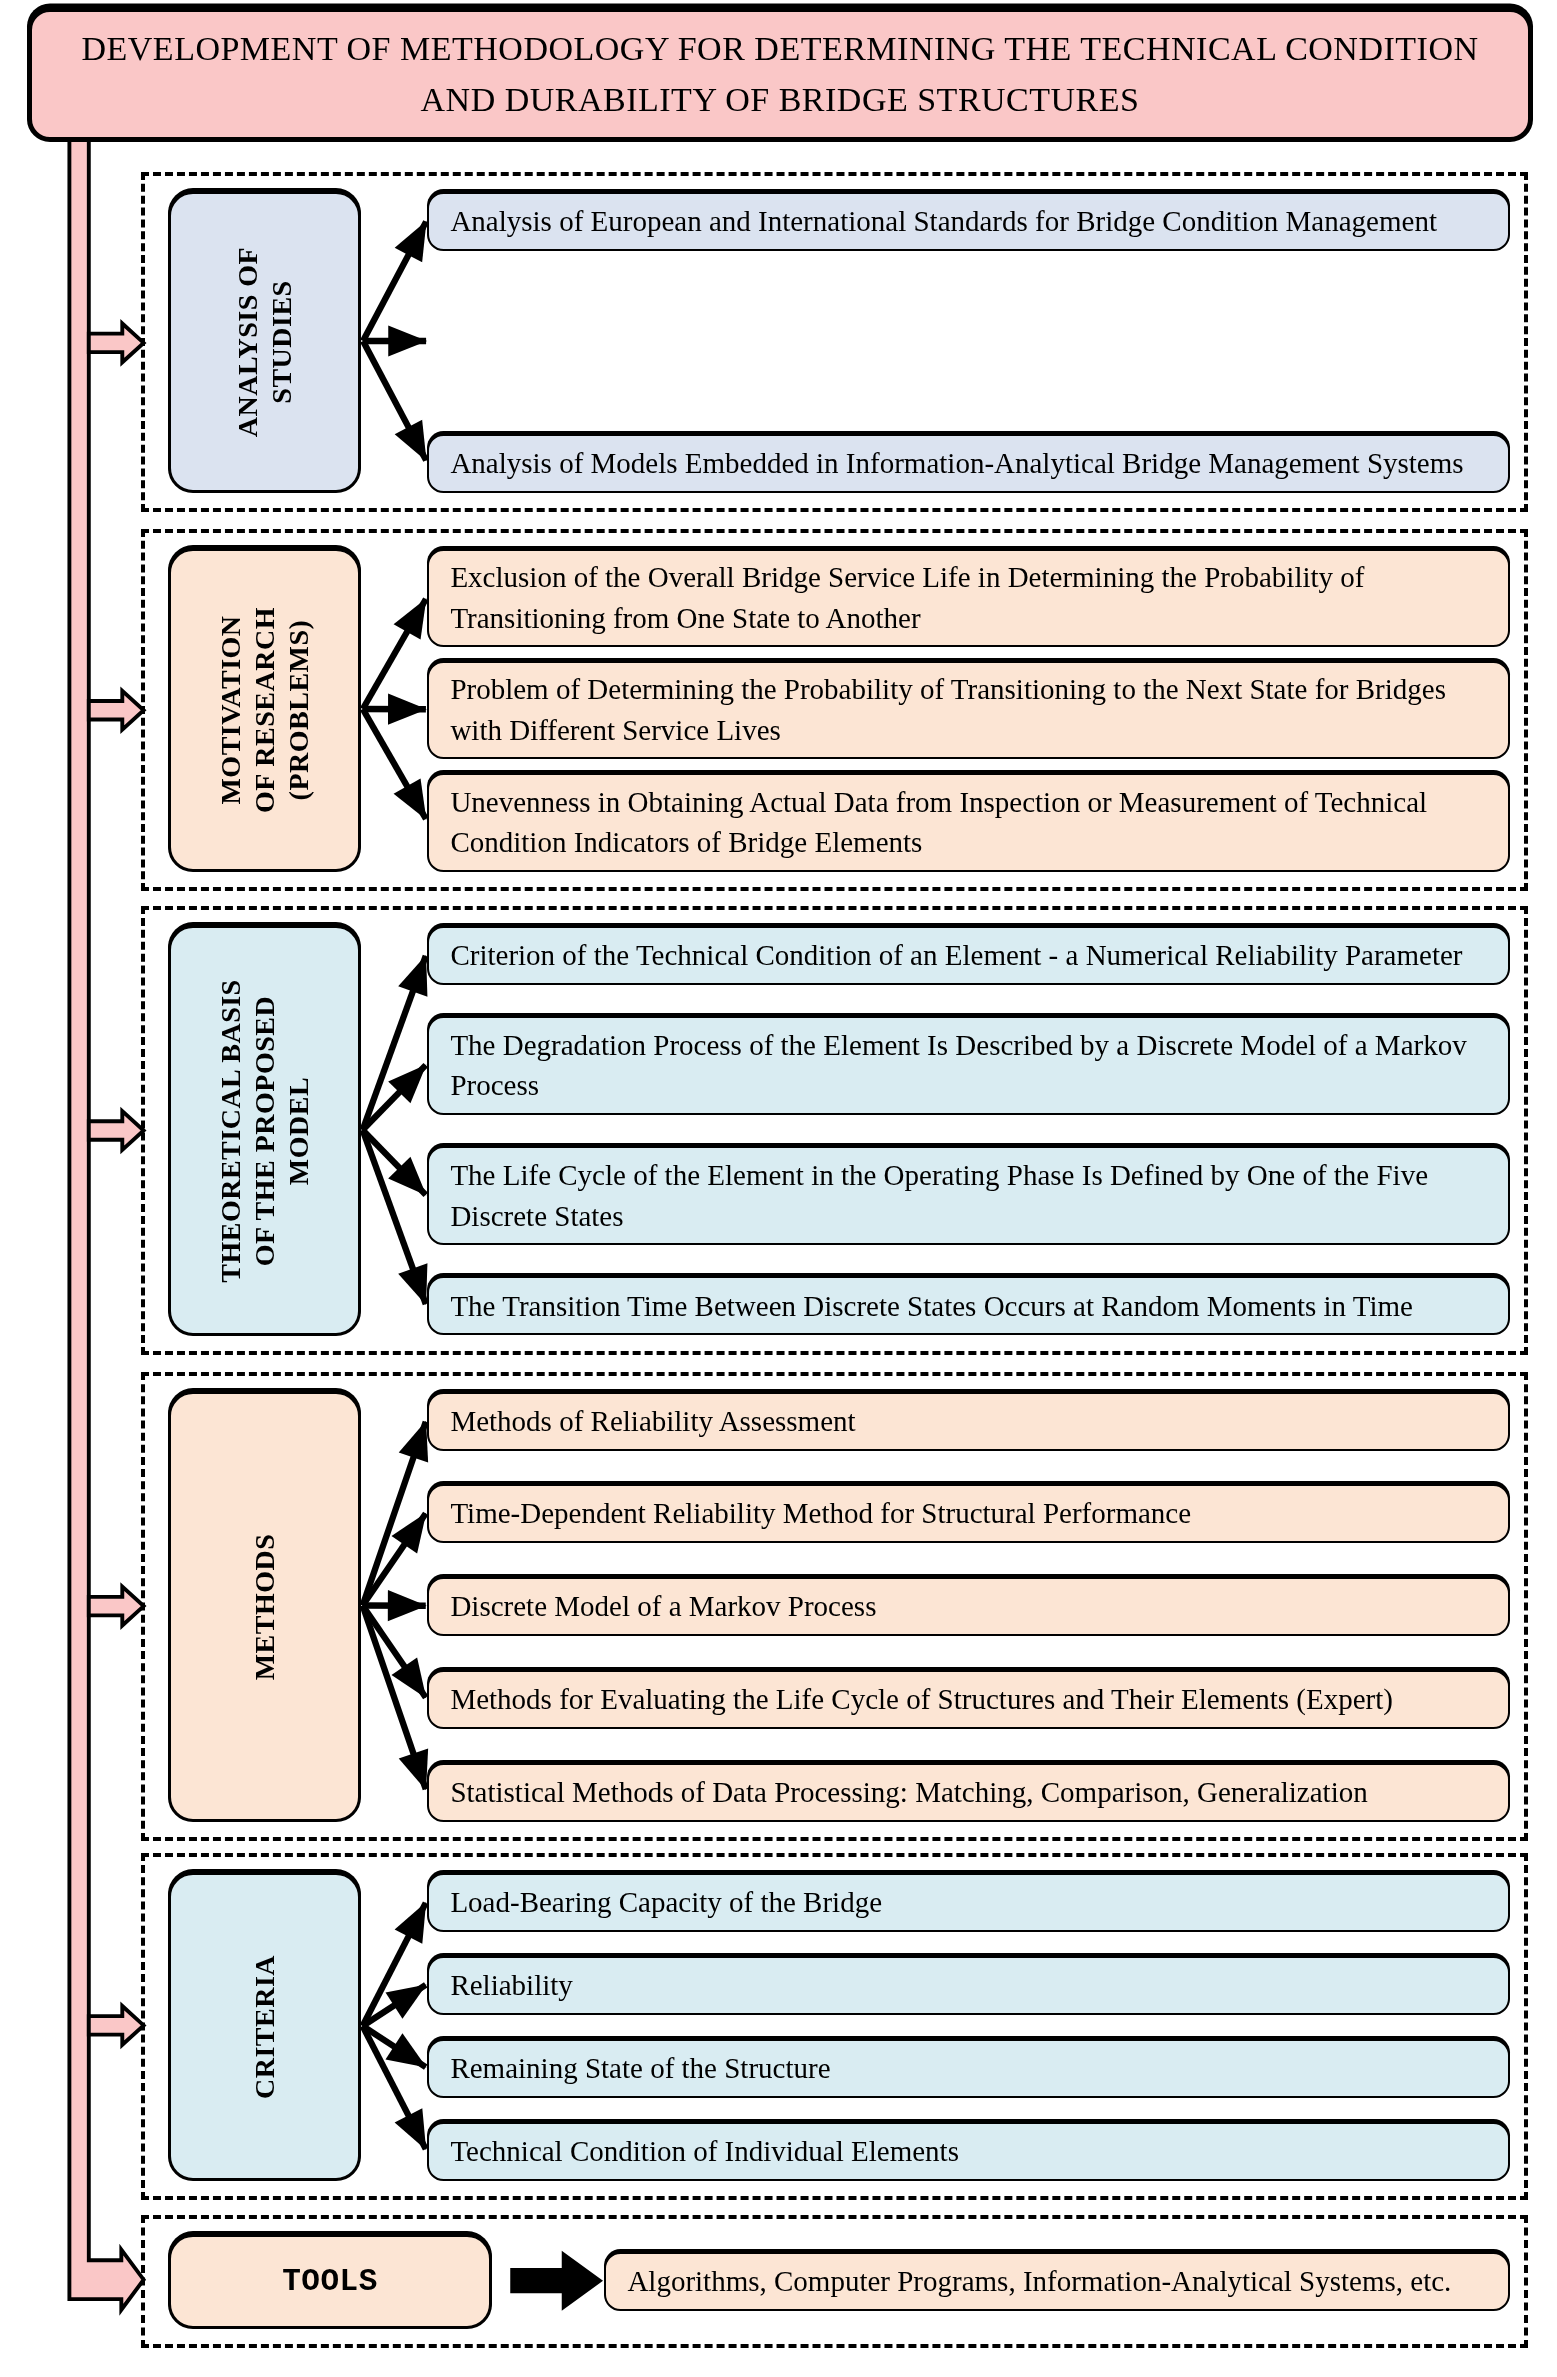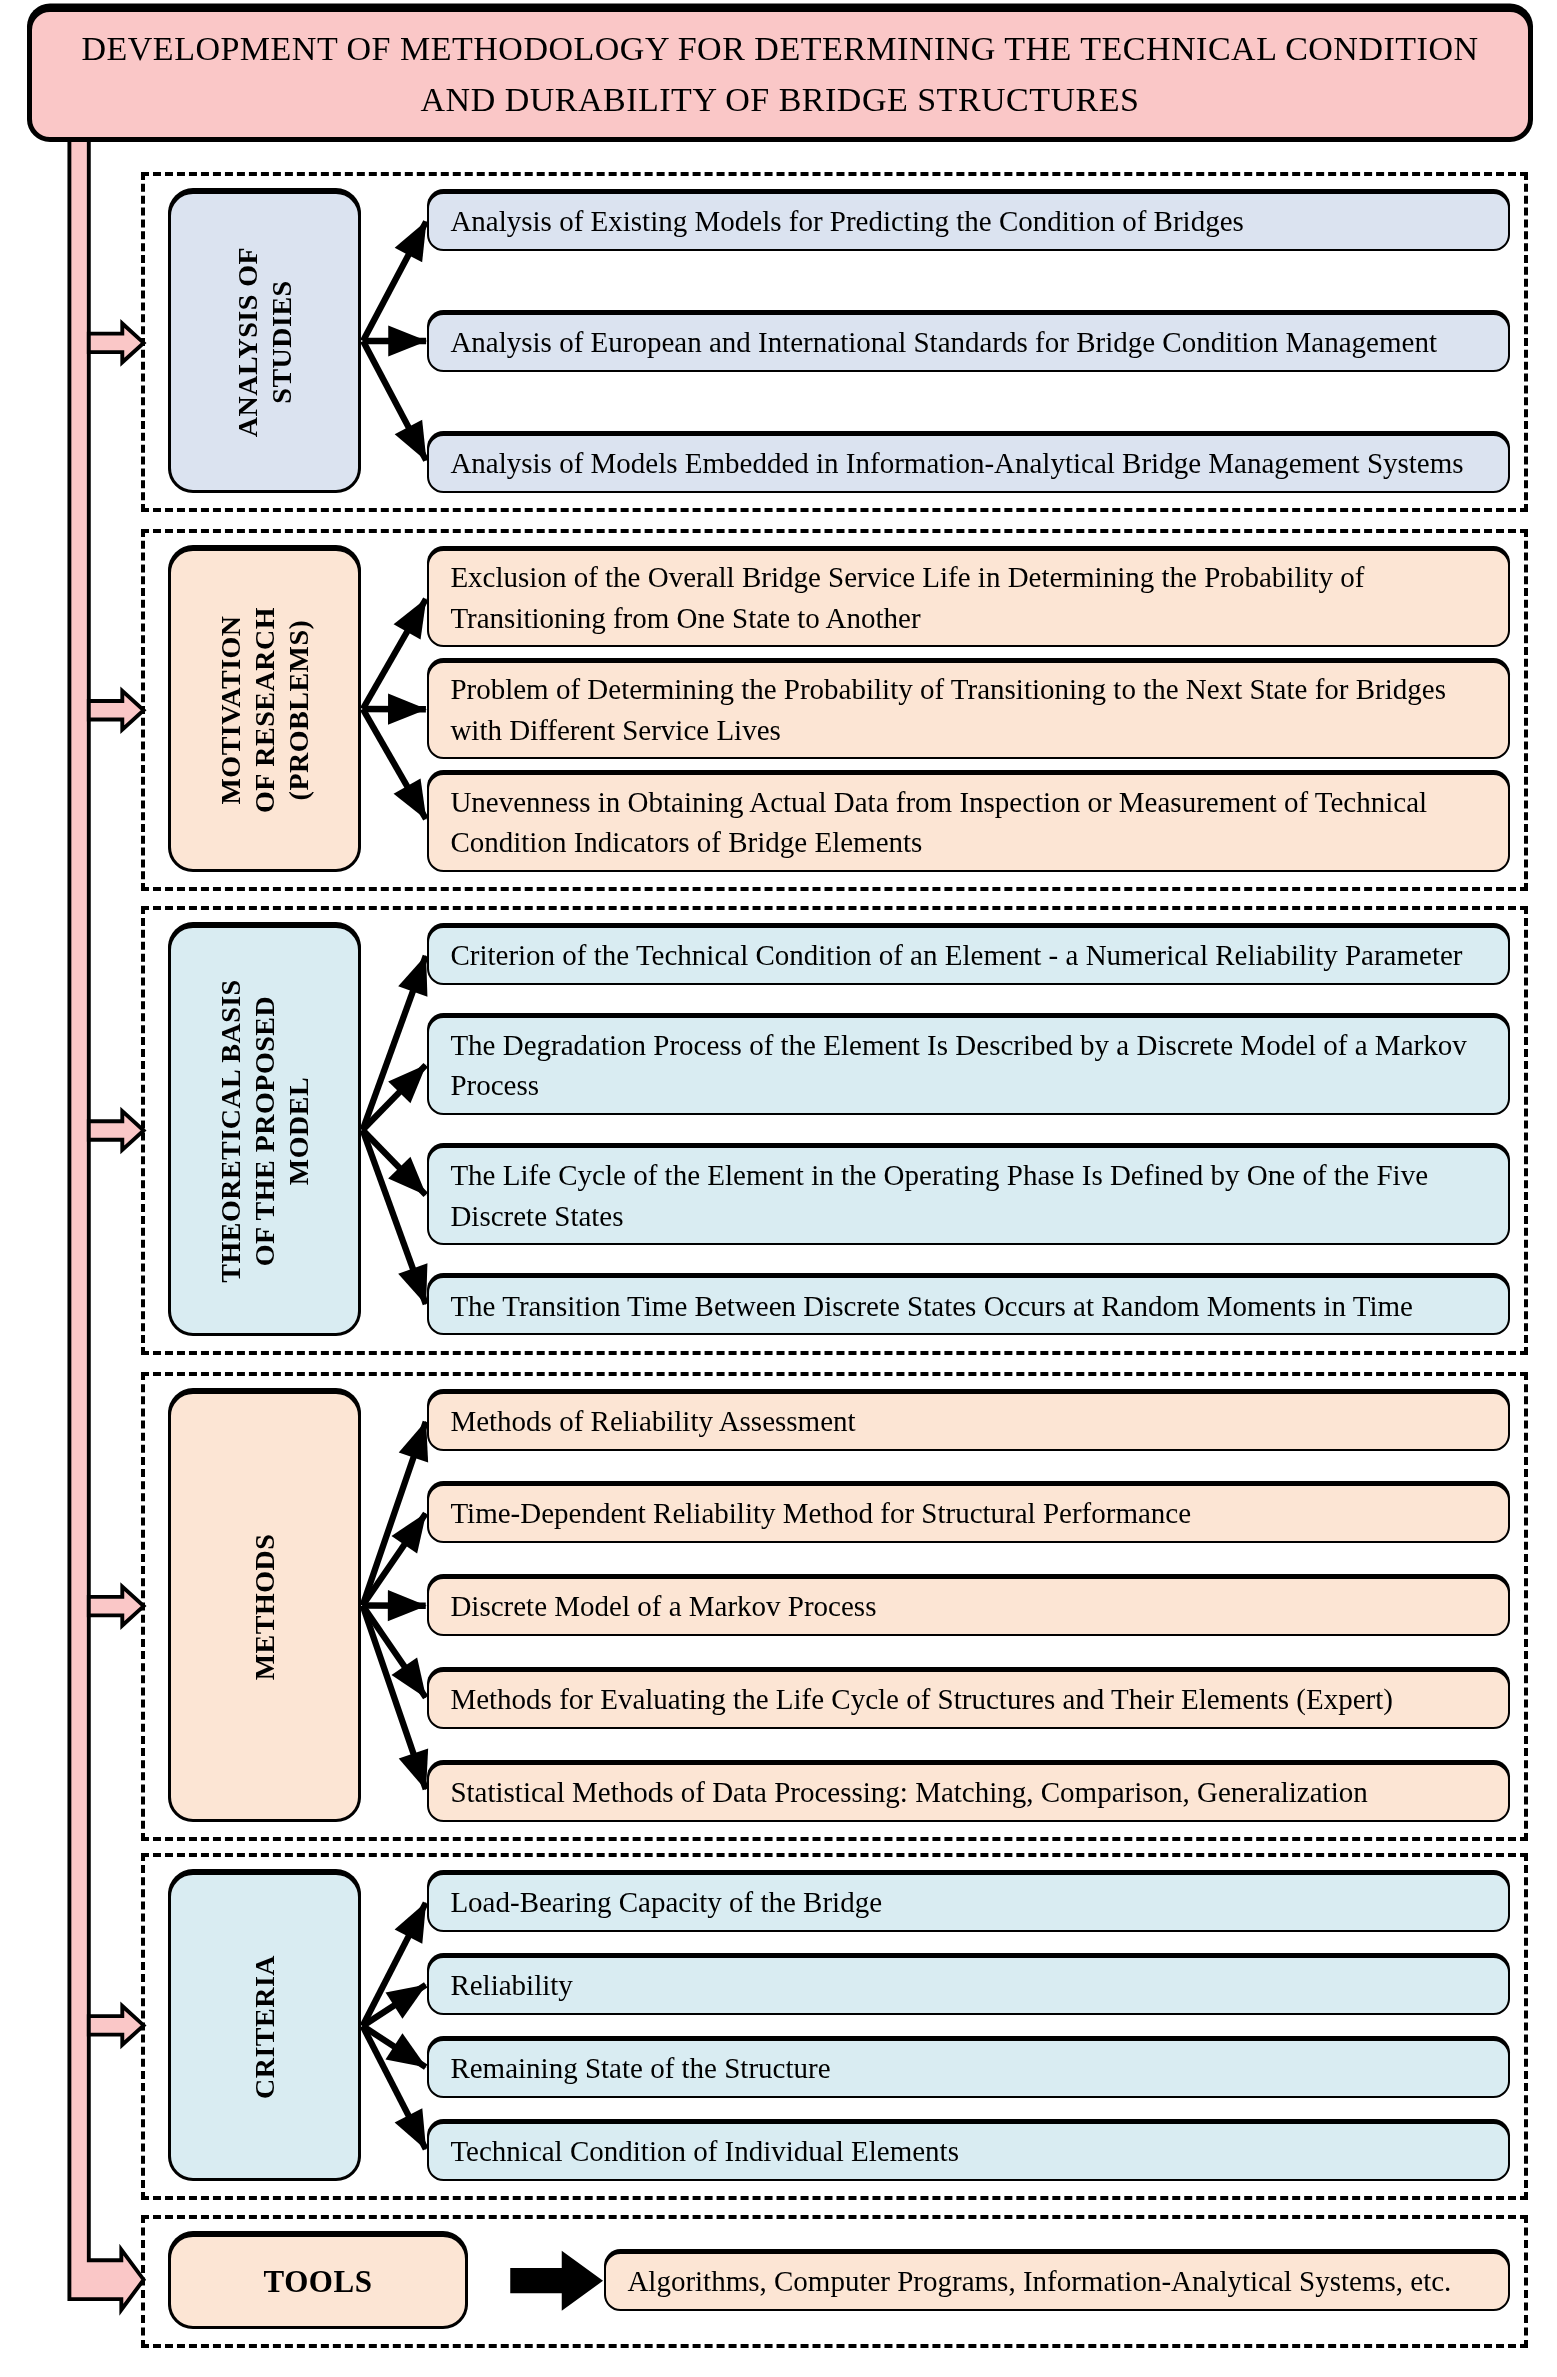--- a/index.html
+++ b/index.html
@@ -77,23 +77,20 @@
           <marker id="ah0" markerUnits="userSpaceOnUse" markerWidth="84" markerHeight="68" viewBox="0 0 84 68" refX="80" refY="34" orient="auto">
             <path d="M2,2 L82,34 L2,66 Z" fill="#000"></path>
           </marker>
         </defs>
         <line x1="448" y1="340" x2="578" y2="94" stroke="#000" stroke-width="13" marker-end="url(#ah0)"></line>
         <line x1="448" y1="340" x2="578" y2="340" stroke="#000" stroke-width="13" marker-end="url(#ah0)"></line>
         <line x1="448" y1="340" x2="578" y2="586" stroke="#000" stroke-width="13" marker-end="url(#ah0)"></line>
       </svg>
       <div class="items">
         <div class="item">
-          <span>Analysis of Existing Models for Predicting the Condition of Bridges</span>
-        </div>
-        <div class="item">
           <span>Analysis of European and International Standards for Bridge Condition Management</span>
         </div>
         <div class="item">
           <span>Analysis of Models Embedded in Information-Analytical Bridge Management Systems</span>
         </div>
       </div>
     </div>
     <div class="section t-peach" style="top: 529px; height: 362px;">
       <div class="labelbox vert">
         <div class="labeltxt" style="width: 289px;">MOTIVATION
@@ -212,21 +209,21 @@
         </div>
         <div class="item">
           <span>Remaining State of the Structure</span>
         </div>
         <div class="item">
           <span>Technical Condition of Individual Elements</span>
         </div>
       </div>
     </div>
     <div class="section t-peach" style="top: 2215px; height: 133px;">
-      <div class="labelbox horiz" style="width: 300px;">
+      <div class="labelbox horiz" style="width: 324px; font-family: Liberation Mono, monospace;">
         <div class="labeltxt">TOOLS</div>
       </div>
       <svg class="connectors" width="1377" height="123" viewBox="0 0 2835 253">
         <path d="M752,101 L858,101 L858,65 L943,127 L858,189 L858,153 L752,153 Z" fill="#000"></path>
       </svg>
       <div class="items single tools-items">
         <div class="item">
           <span>Algorithms, Computer Programs, Information-Analytical Systems, etc.</span>
         </div>
       </div>

